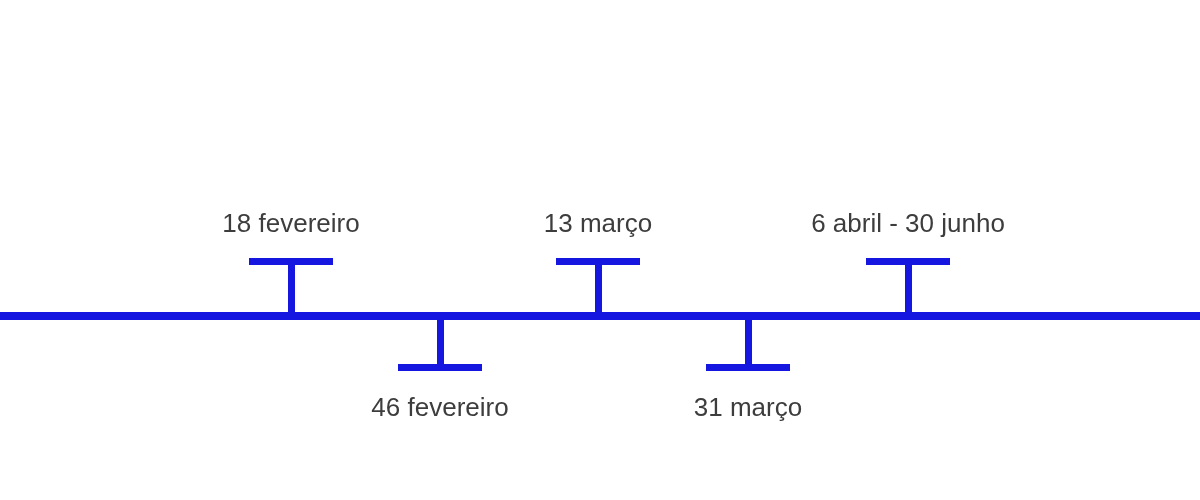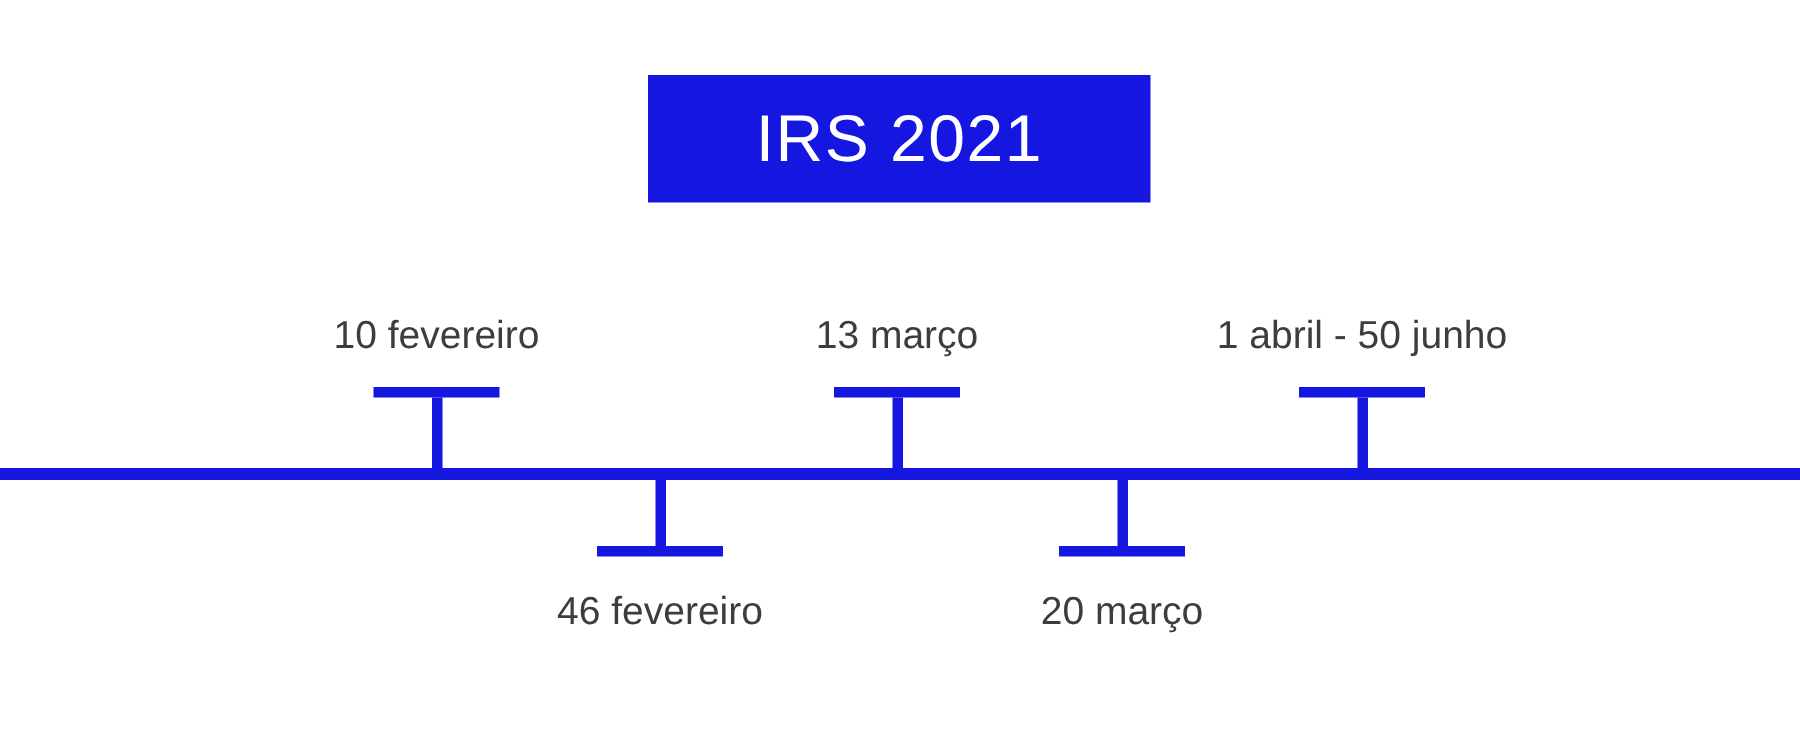--- a/index.html
+++ b/index.html
@@ -80,28 +80,25 @@
   .e2 { --x: 440px; }
   .e3 { --x: 598px; }
   .e4 { --x: 748px; }
   .e5 { --x: 908px; }
 </style>
 </head>
 <body>
 
 <div id="canvas">
 
-  <div class="title-box">
-    <div class="title-text">IRS 2021</div>
-  </div>
 
   <div class="timeline-line"></div>
 
   <div class="event e1">
-    <div class="event-label top e1">10 fevereiro</div>
+    <div class="event-label top e1">18 fevereiro</div>
     <div class="tick top e1">
       <div class="cap"></div>
       <div class="stem"></div>
     </div>
   </div>
 
   <div class="event e2">
     <div class="tick bottom e2">
       <div class="stem"></div>
       <div class="cap"></div>
@@ -115,24 +112,24 @@
       <div class="cap"></div>
       <div class="stem"></div>
     </div>
   </div>
 
   <div class="event e4">
     <div class="tick bottom e4">
       <div class="stem"></div>
       <div class="cap"></div>
     </div>
-    <div class="event-label bottom e4">20 março</div>
+    <div class="event-label bottom e4">31 março</div>
   </div>
 
   <div class="event e5">
-    <div class="event-label top e5">1 abril - 50 junho</div>
+    <div class="event-label top e5">6 abril - 30 junho</div>
     <div class="tick top e5">
       <div class="cap"></div>
       <div class="stem"></div>
     </div>
   </div>
 
 </div>
 
 </body></html>

